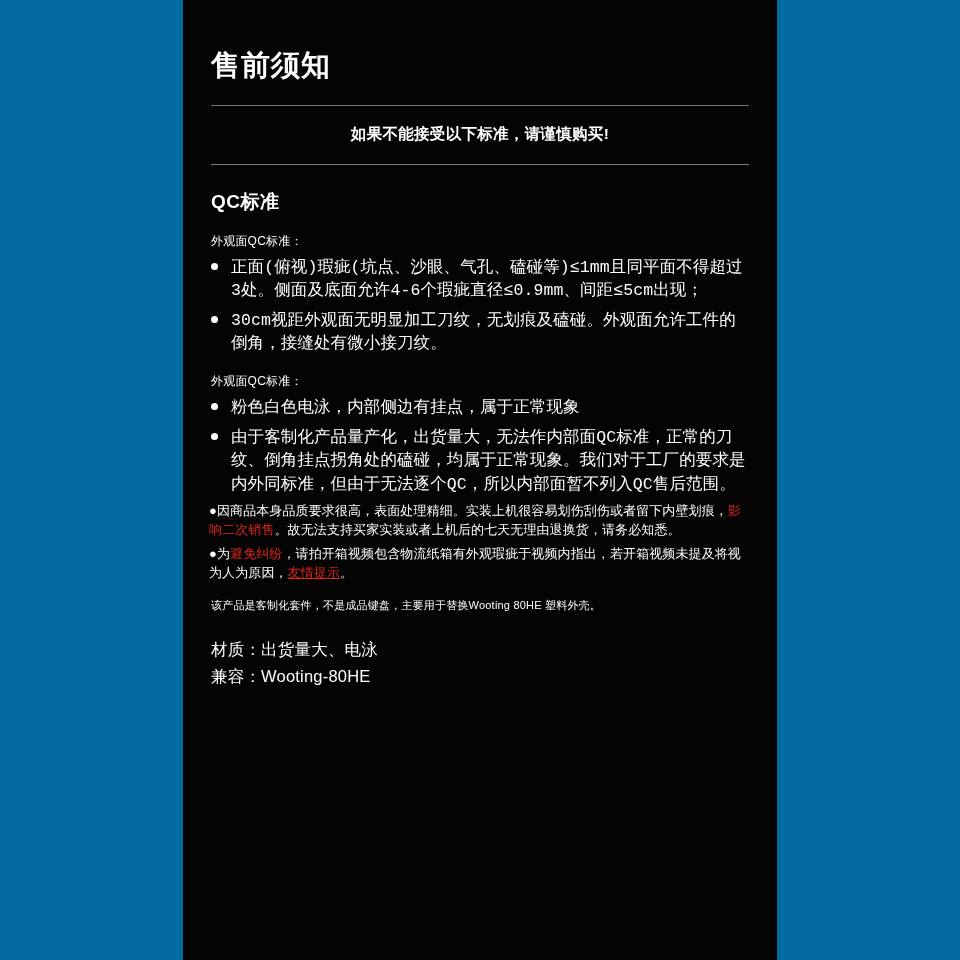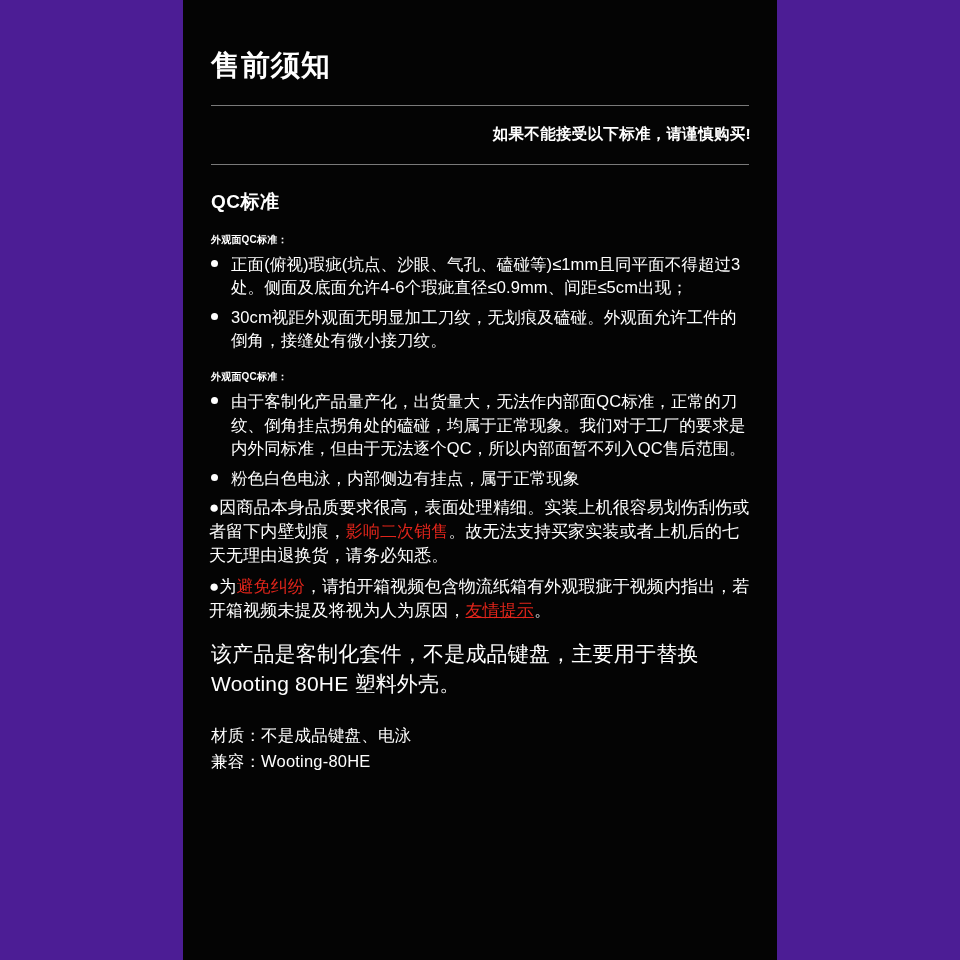--- a/index.html
+++ b/index.html
@@ -10,21 +10,21 @@
   body {
     width: 960px;
     height: 960px;
     font-family: "Liberation Sans", sans-serif;
     overflow: hidden;
   }
   .page {
     position: relative;
     width: 960px;
     height: 960px;
-    background: #4c1d95;
+    background: #0369a1;
   }
   .poster {
     position: absolute;
     left: 183px;
     top: 0;
     width: 594px;
     height: 960px;
     background: #040404;
     color: #ffffff;
     box-sizing: border-box;
@@ -39,78 +39,79 @@
     letter-spacing: 1px;
     margin: 8px 0 0 2px;
     line-height: 1.2;
   }
   .rule {
     height: 1px;
     background: #7a7a7a;
     margin: 22px 2px 0 2px;
   }
   .warning {
-    text-align: right;
+    text-align: center;
     font-size: 15.5px;
     font-weight: bold;
     letter-spacing: 0.3px;
     margin: 18px 0 0 0;
   }
   .rule2 {
     height: 1px;
     background: #7a7a7a;
     margin: 19px 2px 0 2px;
   }
   h2.section {
     font-size: 19px;
     font-weight: bold;
     letter-spacing: 0.5px;
     margin: 24px 0 0 2px;
   }
   h3.sub {
-    font-size: 10px;
-    font-weight: bold;
+    font-size: 12px;
+    font-weight: normal;
     margin: 18px 0 0 2px;
     letter-spacing: 0.2px;
   }
   .bullets {
     margin: 6px 0 0 0;
+    font-family: Liberation Mono, monospace;
   }
   .bullet {
     position: relative;
     font-size: 16.5px;
     line-height: 1.42;
     margin-top: 6px;
     padding-left: 22px;
     letter-spacing: 0.1px;
   }
   .bullet .dot {
     position: absolute;
     left: 2px;
     top: 0.42em;
     width: 7px;
     height: 7px;
     border-radius: 50%;
     background: #ffffff;
   }
   .para {
-    font-size: 17px;
+    font-size: 13px;
     line-height: 1.42;
     margin-top: 6px;
     letter-spacing: 0.1px;
   }
   .red {
     color: #e0251b;
   }
   .red-u {
     color: #e0251b;
     text-decoration: underline;
   }
   .tips-body {
-    font-size: 21px;
+    font-size: 11px;
     line-height: 1.45;
     margin: 16px 0 0 2px;
     letter-spacing: 0.2px;
   }
   .spec-list {
     margin: 22px 0 0 2px;
     font-size: 16.5px;
     line-height: 1.62;
     letter-spacing: 0.2px;
   }
@@ -144,33 +145,33 @@
         <div class="bullet">
           <span class="dot"></span>
           <span>30cm视距外观面无明显加工刀纹，无划痕及磕碰。外观面允许工件的倒角，接缝处有微小接刀纹。</span>
         </div>
       </div>
 
       <h3 class="sub">外观面QC标准：</h3>
       <div class="bullets">
         <div class="bullet">
           <span class="dot"></span>
-          <span>由于客制化产品量产化，出货量大，无法作内部面QC标准，正常的刀纹、倒角挂点拐角处的磕碰，均属于正常现象。我们对于工厂的要求是内外同标准，但由于无法逐个QC，所以内部面暂不列入QC售后范围。</span>
+          <span>粉色白色电泳，内部侧边有挂点，属于正常现象</span>
         </div>
         <div class="bullet">
           <span class="dot"></span>
-          <span>粉色白色电泳，内部侧边有挂点，属于正常现象</span>
+          <span>由于客制化产品量产化，出货量大，无法作内部面QC标准，正常的刀纹、倒角挂点拐角处的磕碰，均属于正常现象。我们对于工厂的要求是内外同标准，但由于无法逐个QC，所以内部面暂不列入QC售后范围。</span>
         </div>
       </div>
 
       <div class="para"><span>●因商品本身品质要求很高，表面处理精细。实装上机很容易划伤刮伤或者留下内壁划痕，</span><span class="red">影响二次销售</span><span>。故无法支持买家实装或者上机后的七天无理由退换货，请务必知悉。</span></div>
       <div class="para"><span>●为</span><span class="red">避免纠纷</span><span>，请拍开箱视频包含物流纸箱有外观瑕疵于视频内指出，若开箱视频未提及将视为人为原因，</span><span class="red-u">友情提示</span><span>。</span></div>
 
       <div class="tips-body">该产品是客制化套件，不是成品键盘，主要用于替换Wooting 80HE 塑料外壳。</div>
 
       <div class="spec-list">
-        <div class="spec-row">材质：不是成品键盘、电泳</div>
+        <div class="spec-row">材质：出货量大、电泳</div>
         <div class="spec-row">兼容：Wooting-80HE</div>
       </div>
 
     </div>
   </div>
 </div>
 
 </body></html>

